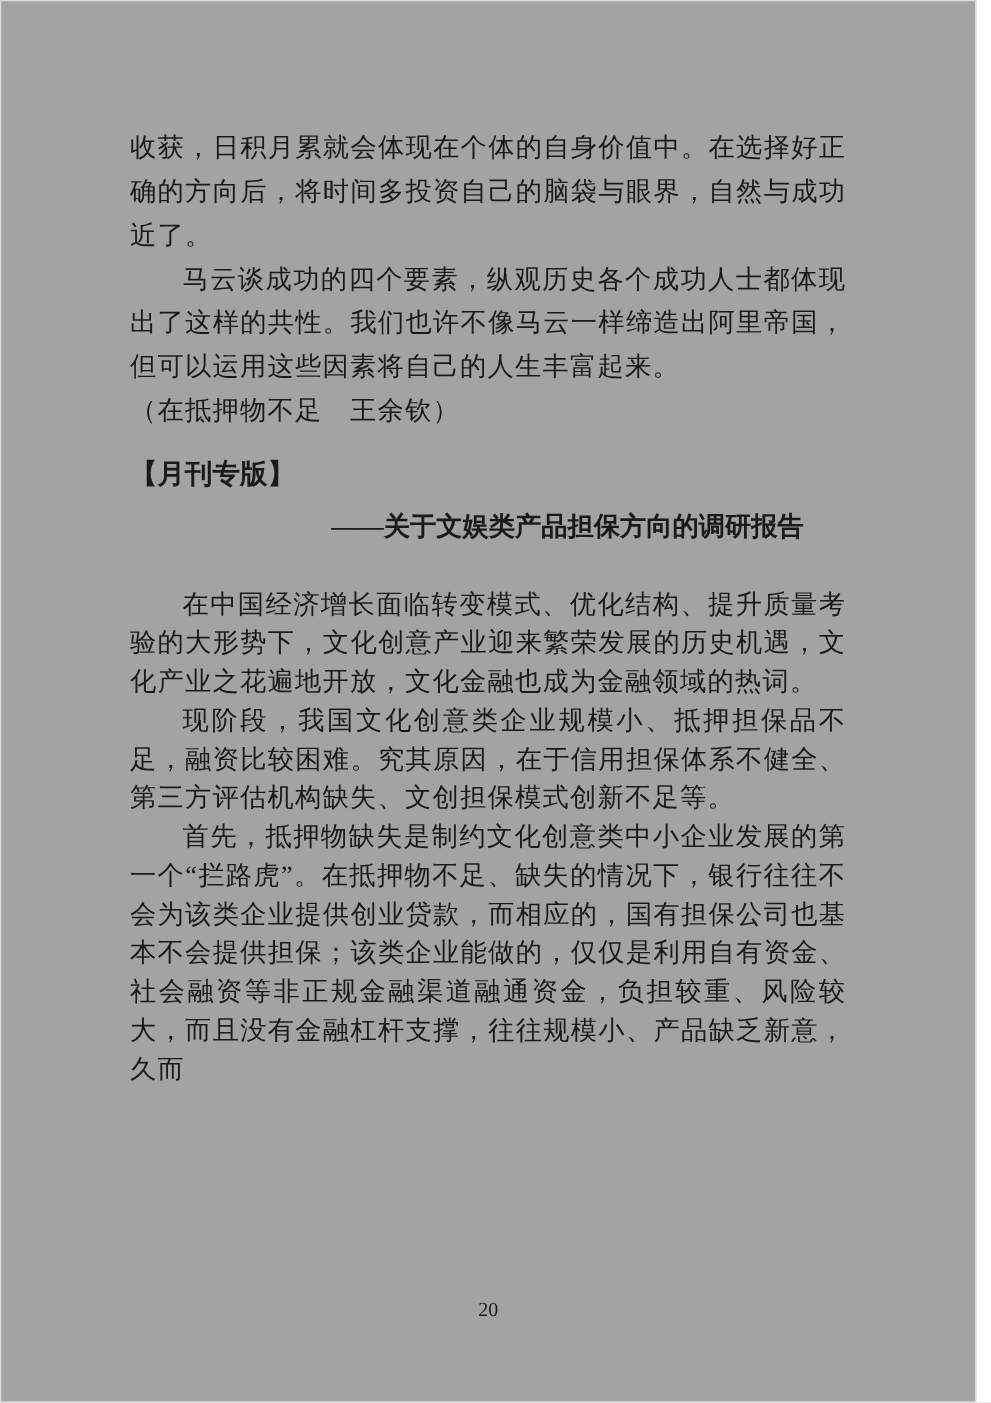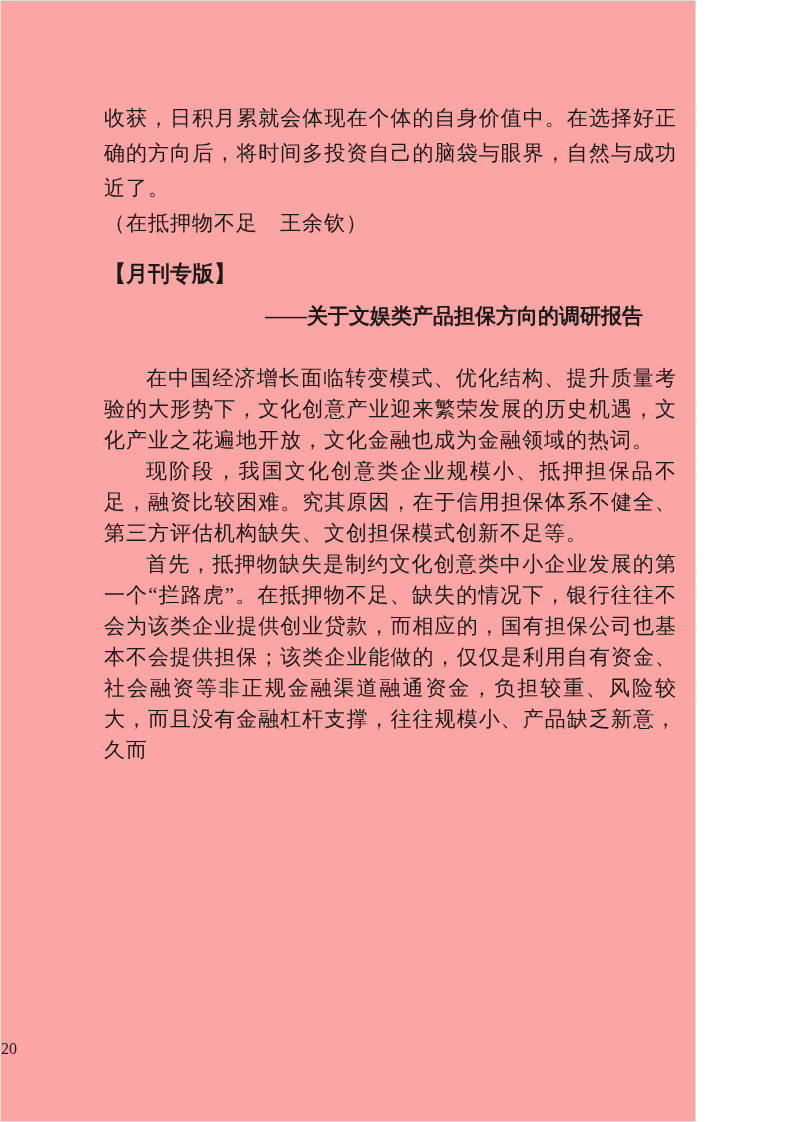--- a/index.html
+++ b/index.html
@@ -3,23 +3,23 @@
 <meta charset="utf-8">
 <style>
   html, body {
     margin: 0;
     padding: 0;
     background: #ffffff;
     font-family: "Liberation Serif", "DejaVu Serif", serif;
   }
   .page {
     position: relative;
-    width: 696px;
+    width: 781px;
     height: 1122px;
-    background: #fca5a5;
+    background: #a3a3a3;
     box-sizing: border-box;
     border: 1px solid #dcdcdc;
     color: #1a1a1a;
     overflow: hidden;
   }
   .content {
     position: absolute;
     left: 103px;
     top: 100px;
     width: 573px;
@@ -74,34 +74,35 @@
     line-height: 31px;
     text-align: justify;
     text-indent: 2em;
     letter-spacing: 1px;
   }
   .page-number {
     position: absolute;
     top: 1038px;
     left: 0;
     width: 100%;
-    text-align: left;
+    text-align: center;
     font-size: 16px;
     line-height: 20px;
     color: #1a1a1a;
   }
 </style>
 </head>
 <body>
 
 <div class="page">
   <div class="content">
 
     <div class="sec-top">
       <p>收获，日积月累就会体现在个体的自身价值中。在选择好正确的方向后，将时间多投资自己的脑袋与眼界，自然与成功近了。</p>
+      <p class="indent">马云谈成功的四个要素，纵观历史各个成功人士都体现出了这样的共性。我们也许不像马云一样缔造出阿里帝国，但可以运用这些因素将自己的人生丰富起来。</p>
       <p class="byline">（在抵押物不足　王余钦）</p>
     </div>
 
     <h3 class="section-label">【月刊专版】</h3>
 
 
     <h2 class="article-subtitle">——关于文娱类产品担保方向的调研报告</h2>
 
     <div class="sec-article">
       <p>在中国经济增长面临转变模式、优化结构、提升质量考验的大形势下，文化创意产业迎来繁荣发展的历史机遇，文化产业之花遍地开放，文化金融也成为金融领域的热词。</p>

